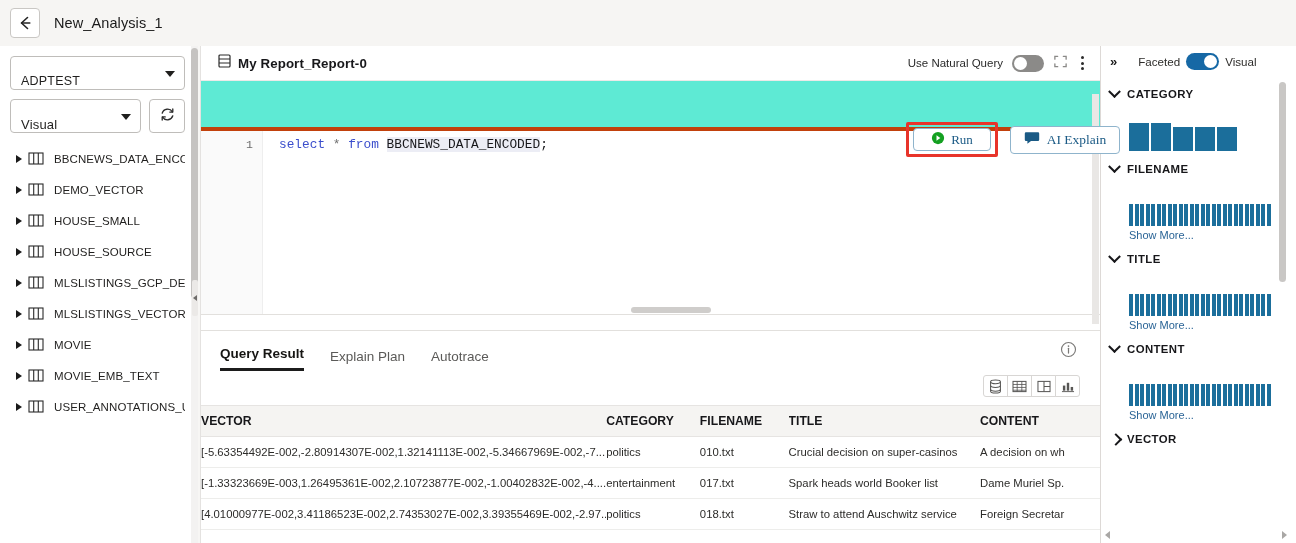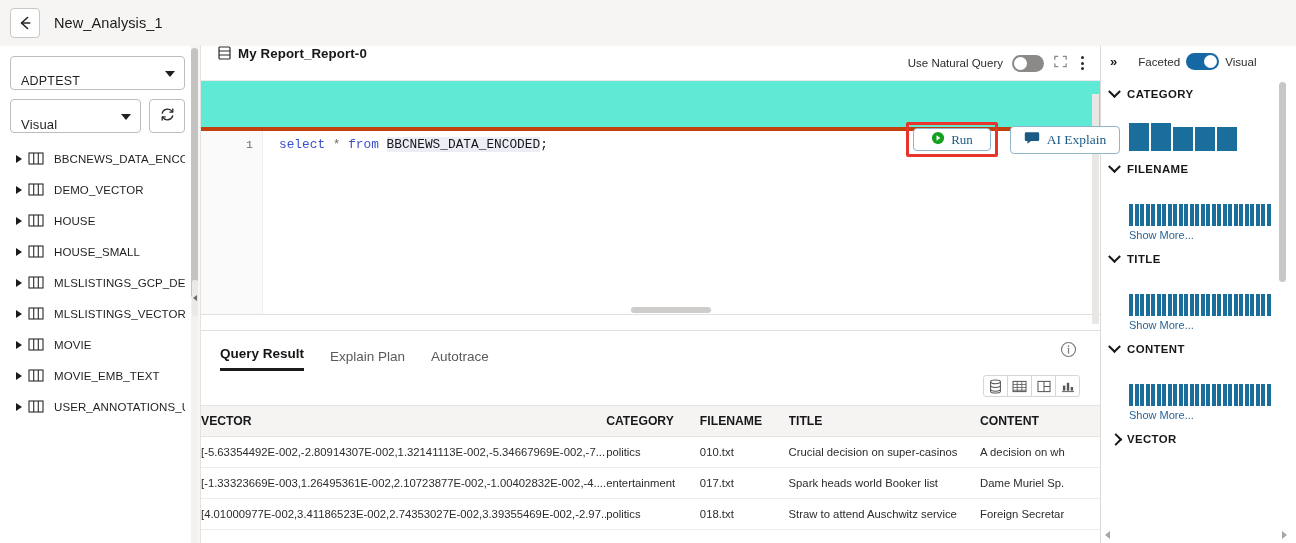--- a/index.html
+++ b/index.html
@@ -86,21 +86,21 @@
     display:flex; align-items:center; justify-content:center;
   }
   .collapse-handle .ch-tri { width:0;height:0;border-top:3px solid transparent;border-bottom:3px solid transparent;border-right:4px solid #6d6b69; }
 
   
   .center {
     position:absolute; left:200px; top:46px; width:900px; height:497px;
     background:#ffffff; border-left:1px solid #e4e2e0;
   }
   .report-head {
-    height:35px; display:flex; padding-left:17px;
+    height:35px; display:flex; align-items:center; padding-left:17px;
     border-bottom:1px solid #eceae8;
   }
   .report-title { font-size:13.3px; font-weight:bold; color:#17171a; margin-left:7px; letter-spacing:.1px; }
   .report-right {
     margin-left:auto; display:flex; align-items:center; gap:9px; padding-right:12px;
   }
   .nq-label { font-size:11.5px; color:#2b2b2b; }
   .toggle-off {
     width:32px; height:17px; border-radius:9px; background:#8b8a88;
     position:relative; cursor:pointer;
@@ -282,33 +282,33 @@
         <div class="tree-item">
           <span class="tw">
             <span class="tri"></span>
           </span>
           <span class="tbl-ico">
             <svg width="16" height="13" viewBox="0 0 16 13">
               <rect x="1" y="1" width="14" height="11" fill="none" stroke="#2b2b2b" stroke-width="1.1"></rect>
               <path d="M5.7 1v11M10.3 1v11" stroke="#2b2b2b" stroke-width="1.1"></path>
             </svg>
           </span>
-          <span>HOUSE</span>
-        </div>
-        <div class="tree-item">
-          <span class="tw">
-            <span class="tri"></span>
-          </span>
-          <span class="tbl-ico">
-            <svg width="16" height="13" viewBox="0 0 16 13">
-              <rect x="1" y="1" width="14" height="11" fill="none" stroke="#2b2b2b" stroke-width="1.1"></rect>
-              <path d="M5.7 1v11M10.3 1v11" stroke="#2b2b2b" stroke-width="1.1"></path>
-            </svg>
-          </span>
           <span>HOUSE_SMALL</span>
+        </div>
+        <div class="tree-item">
+          <span class="tw">
+            <span class="tri"></span>
+          </span>
+          <span class="tbl-ico">
+            <svg width="16" height="13" viewBox="0 0 16 13">
+              <rect x="1" y="1" width="14" height="11" fill="none" stroke="#2b2b2b" stroke-width="1.1"></rect>
+              <path d="M5.7 1v11M10.3 1v11" stroke="#2b2b2b" stroke-width="1.1"></path>
+            </svg>
+          </span>
+          <span>HOUSE_SOURCE</span>
         </div>
         <div class="tree-item">
           <span class="tw">
             <span class="tri"></span>
           </span>
           <span class="tbl-ico">
             <svg width="16" height="13" viewBox="0 0 16 13">
               <rect x="1" y="1" width="14" height="11" fill="none" stroke="#2b2b2b" stroke-width="1.1"></rect>
               <path d="M5.7 1v11M10.3 1v11" stroke="#2b2b2b" stroke-width="1.1"></path>
             </svg>

